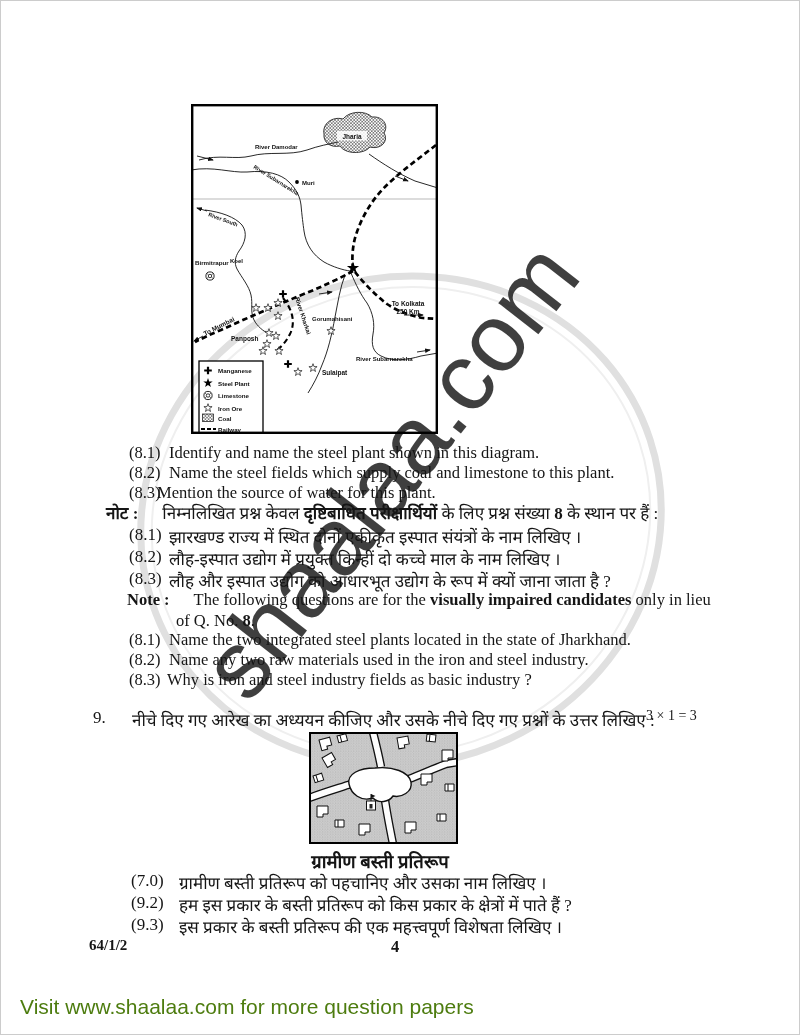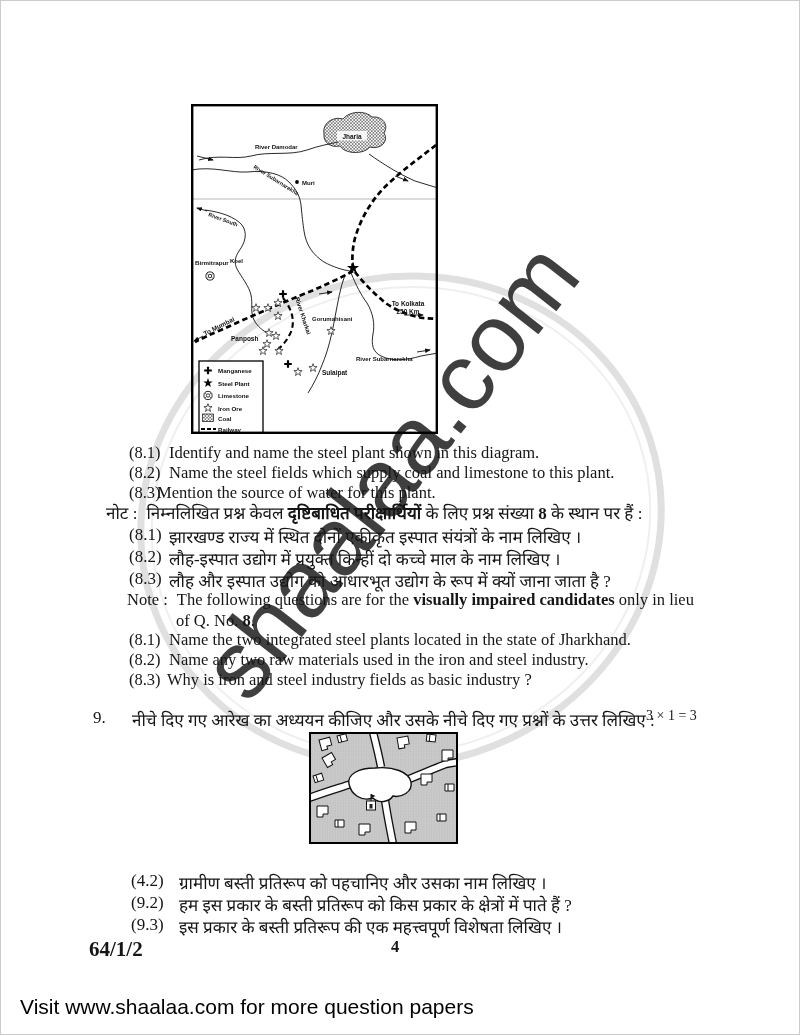--- a/index.html
+++ b/index.html
@@ -10,27 +10,27 @@
   }
   .abs { position:absolute; }
   .wm { position:absolute; left:0; top:0; pointer-events:none; }
   .line { position:absolute; white-space:nowrap; font-size:16.5px; }
   .qrow { position:absolute; left:0; width:800px; font-size:16.5px; white-space:nowrap; }
   .qno   { position:absolute; left:128px; }
   .qno9  { position:absolute; left:130px; }
   .qtext { position:absolute; left:168px; }
   .qtext9{ position:absolute; left:178px; }
   .b { font-weight:bold; }
-  .notelab { font-weight:normal; margin-right:9px;text-align:center; }
+  .notelab { font-weight:bold; margin-right:24px;text-align:center; }
   .caption { position:absolute; left:288px; top:847px; width:182px; text-align:center;
              font-weight:bold; font-size:18.5px; }
-  .footer-code { position:absolute; left:88px; top:936px; font-weight:bold; font-size:21px; }
+  .footer-code { position:absolute; left:88px; top:936px; font-weight:bold; font-size:15px; }
   .footer-page { position:absolute; left:390px; top:936px; font-weight:bold; font-size:16.5px; }
   .banner { position:absolute; left:19px; top:994px; font-family:"Liberation Sans","DejaVu Sans",sans-serif;
-            font-size:21px; color:#000000; }
+            font-size:21px; color:#4d7c0f; }
   .marks { position:absolute; left:645px; font-weight:normal; font-size:14px; white-space:nowrap; }
   svg text { font-family:"Liberation Sans","DejaVu Sans",sans-serif; fill:#101010; }
   .mlab { font-weight:bold; }
 </style>
 </head>
 <body>
 
 <div class="page">
 
   <svg class="wm" width="800" height="1035" viewBox="0 0 800 1035">
@@ -258,23 +258,24 @@
     <g transform="translate(56,62)">
       <line x1="6" y1="0" x2="6" y2="7" stroke="#111" stroke-width="1"></line>
       <path d="M6,0 L10.5,2 L6,4 Z" fill="#111"></path>
       <rect x="1.5" y="7" width="9" height="9" fill="#fff" stroke="#111" stroke-width="1"></rect>
       <rect x="4.5" y="10" width="3" height="4.5" fill="#222"></rect>
     </g>
 
     <rect x="1" y="1" width="147" height="110" fill="none" stroke="#000" stroke-width="2"></rect>
   </svg>
 
+  <div class="caption">ग्रामीण बस्ती प्रतिरूप</div>
 
   <div class="qrow" style="top:870px; font-size:17px;">
-    <span class="qno9">(4.2)</span>
+    <span class="qno9">(7.0)</span>
     <span class="qtext9">ग्रामीण बस्ती प्रतिरूप को पहचानिए और उसका नाम लिखिए ।</span>
   </div>
   <div class="qrow" style="top:892px; font-size:17px;">
     <span class="qno9">(9.2)</span>
     <span class="qtext9">हम इस प्रकार के बस्ती प्रतिरूप को किस प्रकार के क्षेत्रों में पाते हैं ?</span>
   </div>
   <div class="qrow" style="top:914px; font-size:17px;">
     <span class="qno9">(9.3)</span>
     <span class="qtext9">इस प्रकार के बस्ती प्रतिरूप की एक महत्त्वपूर्ण विशेषता लिखिए ।</span>
   </div>

